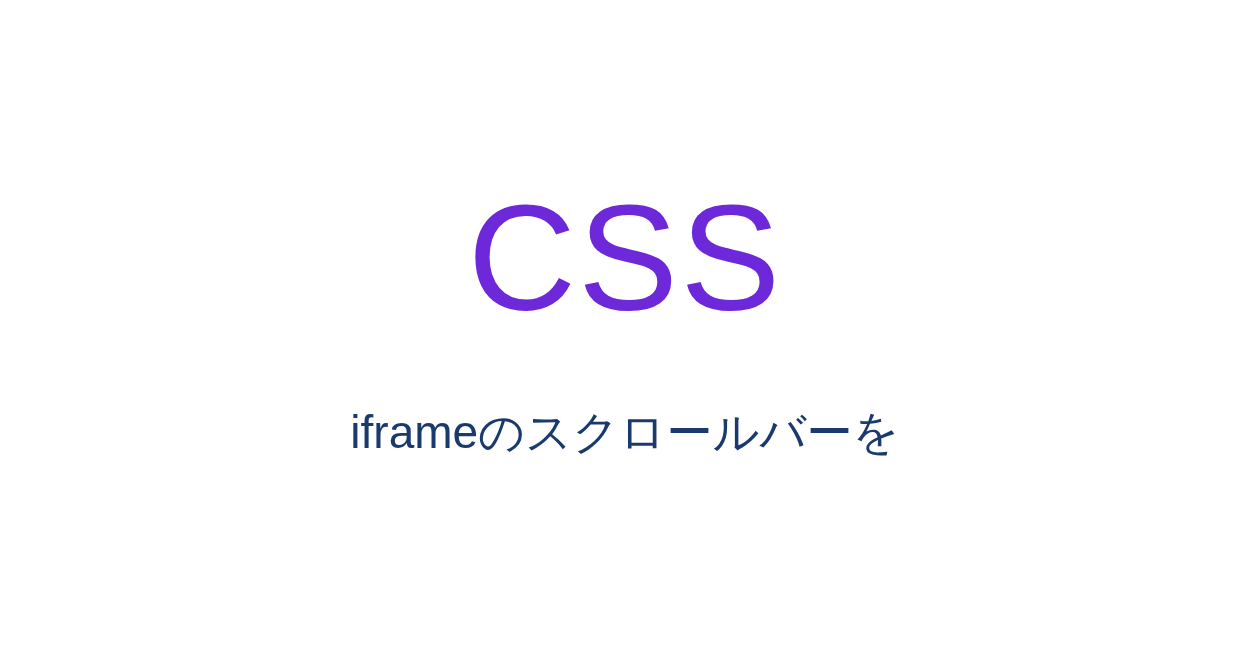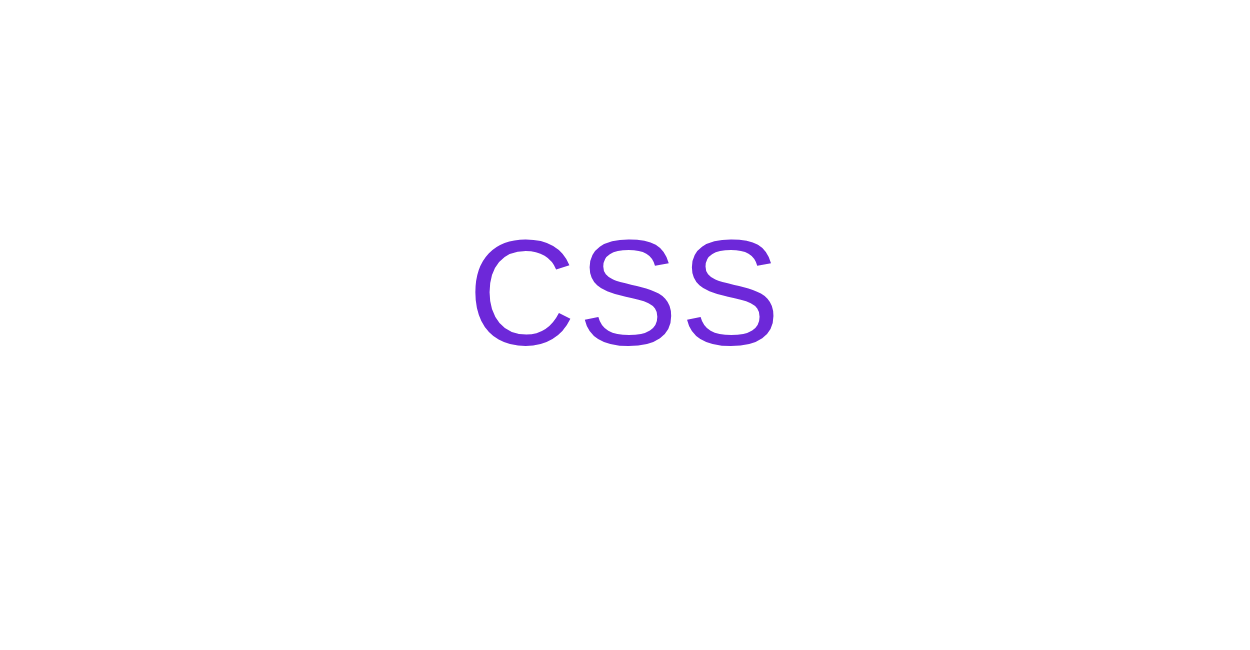--- a/index.html
+++ b/index.html
@@ -35,13 +35,14 @@
     }
     .subtitle-line {
       display: block;
     }
   </style>
 </head>
 <body>
 
 <div class="title">CSS</div>
 <div class="subtitle">
+  <span class="subtitle-line">iframeのスクロールバーを</span>
 </div>
 
 </body></html>

